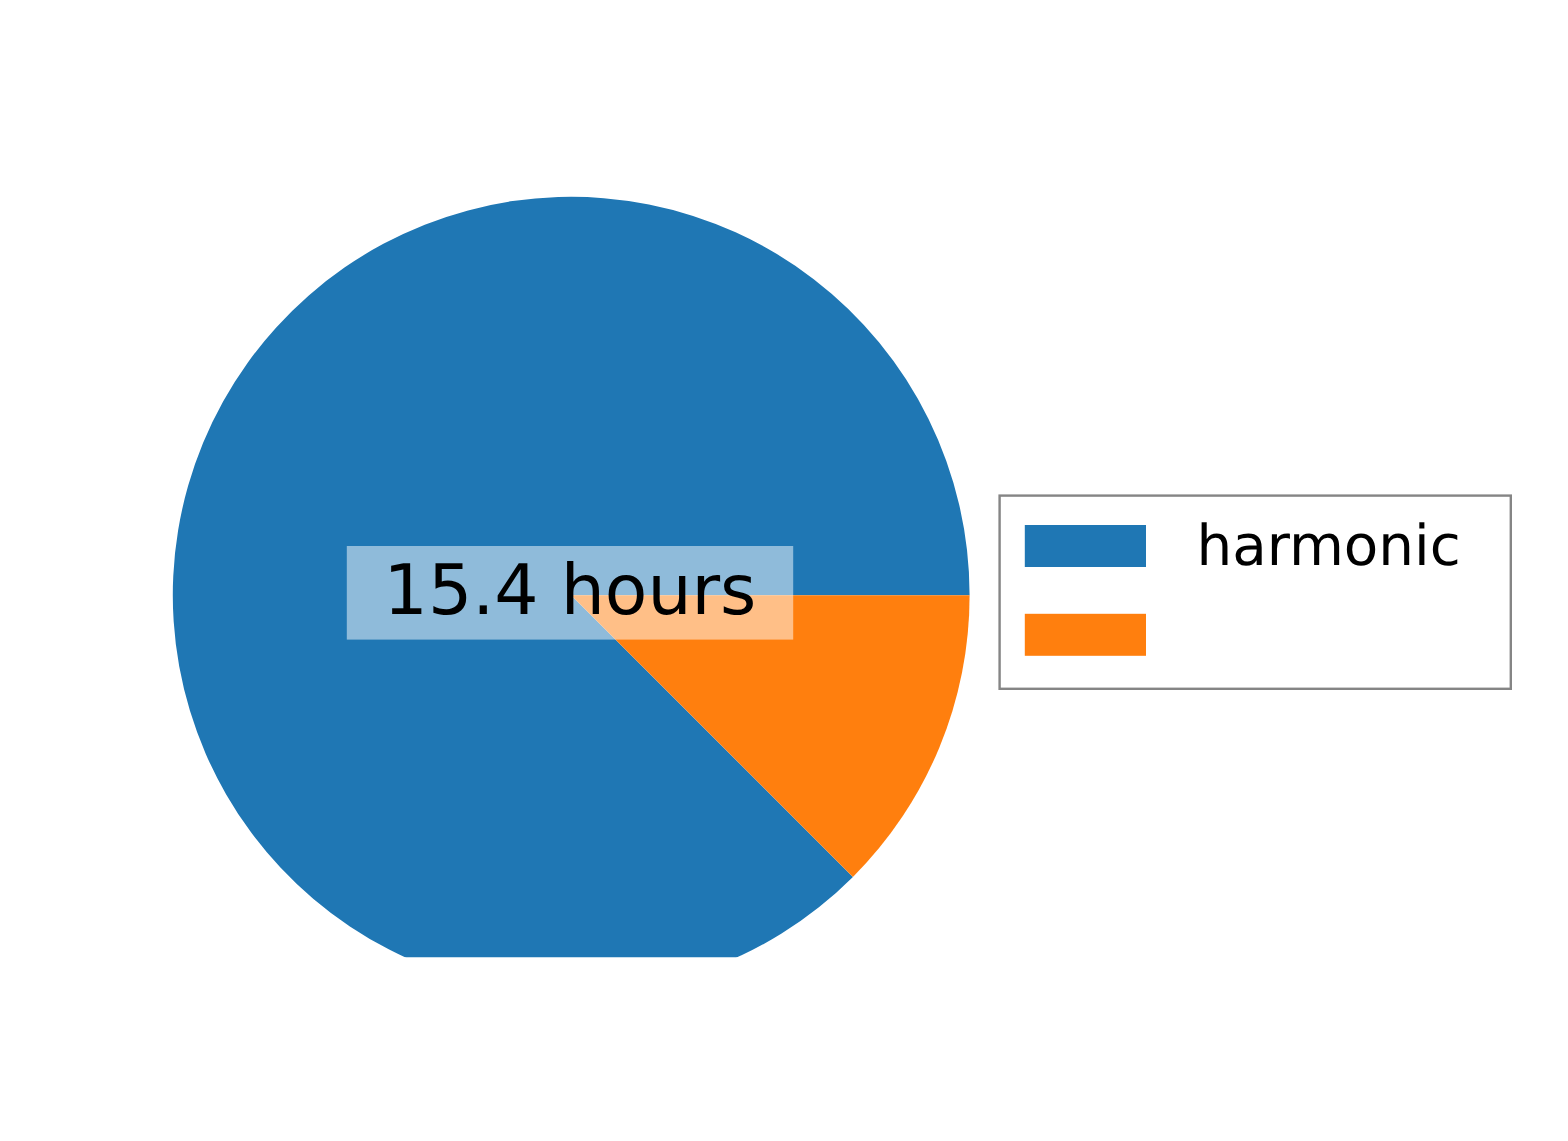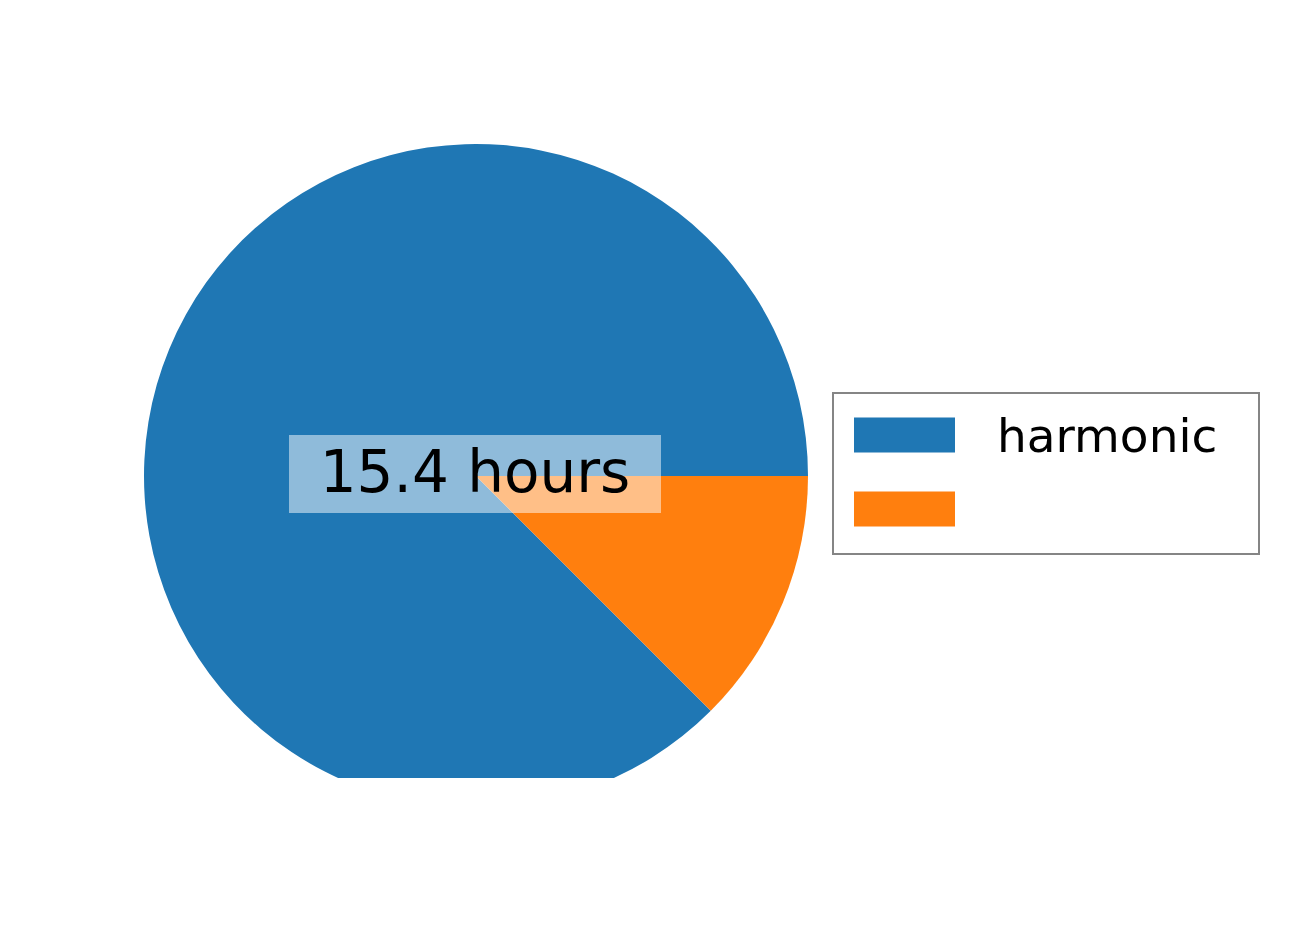--- a/index.html
+++ b/index.html
@@ -10,20 +10,21 @@
   }
   body {
     font-family: "DejaVu Sans", sans-serif;
   }
   #canvas {
     position: relative;
     width: 1307px;
     height: 778px;
     background: #ffffff;
     overflow: hidden;
+    margin-top: 20px;
   }
   #pie-svg {
     position: absolute;
     left: 0;
     top: 0;
     width: 1307px;
     height: 951px;
   }
   
   .wedge-label {

